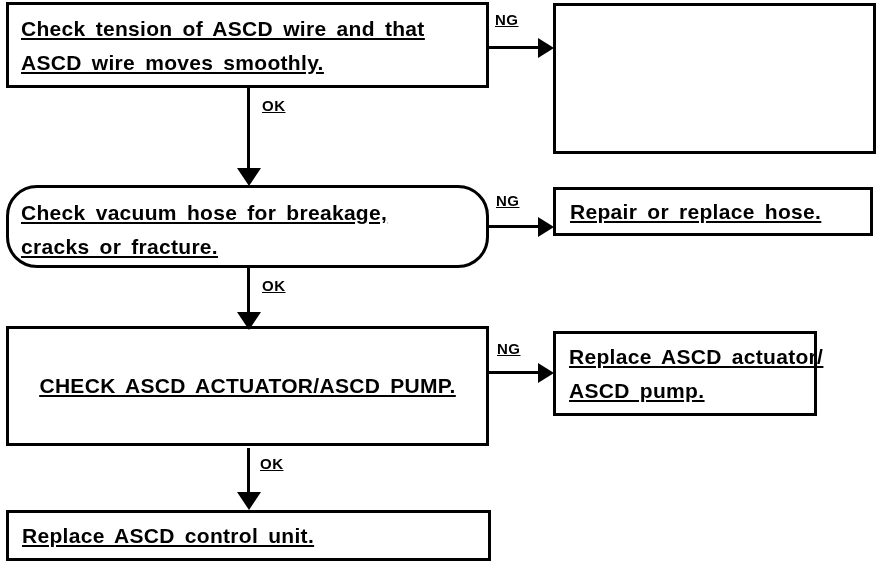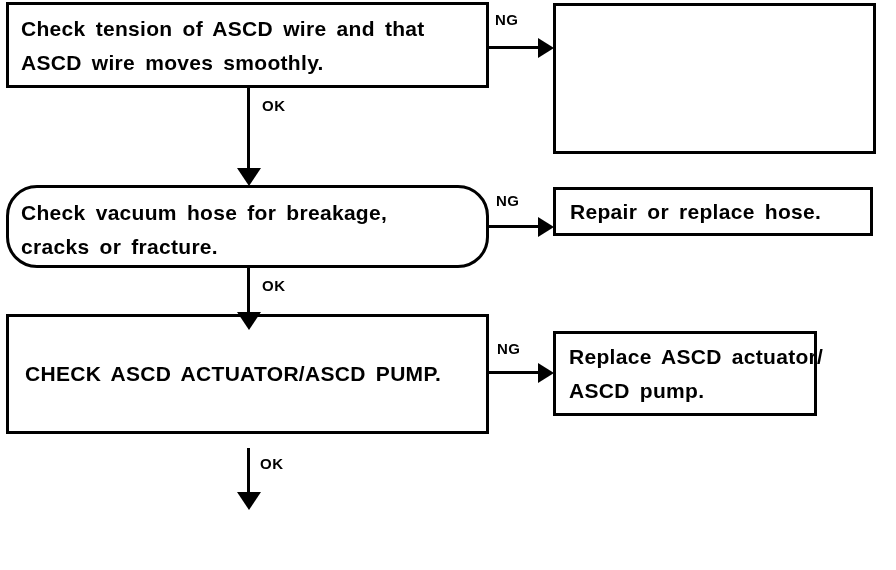--- a/index.html
+++ b/index.html
@@ -1,15 +1,15 @@
 <!DOCTYPE html>
 <html><head>
 <meta charset="utf-8">
 <style>
-  * { margin: 0; padding: 0; box-sizing: border-box; }
+  * { margin: 0; padding: 0; box-sizing: border-box; text-decoration: underline; }
   html, body {
     background: #ffffff;
     font-family: "Liberation Sans", "DejaVu Sans", sans-serif;
   }
   .canvas {
     position: relative;
     width: 896px;
     height: 570px;
     background: #ffffff;
     overflow: hidden;
@@ -26,21 +26,21 @@
     color: #000000;
     display: flex;
     flex-direction: column;
   }
   .box .line { line-height: 34px; white-space: nowrap; }
   .v-center { justify-content: center; }
 
   
   #box-check-wire      { left: 6px;   top: 2px;   width: 483px; height: 86px;  padding: 7px 12px; }
   #box-check-hose      { left: 6px;   top: 185px; width: 483px; height: 83px;  padding: 8px 12px; border-radius: 31px; }
-  #box-check-actuator  { left: 6px;   top: 314px; width: 483px; height: 120px; padding: 0 16px; }
+  #box-check-actuator  { left: 6px;   top: 326px; width: 483px; height: 120px; padding: 0 3px; align-items: center; }
   #box-replace-unit    { left: 6px;   top: 510px; width: 485px; height: 51px;  padding: 0 13px; }
 
   
   #box-adjust-wire     { left: 553px; top: 3px;   width: 323px; height: 151px; padding: 0 0 14px 26px; }
   #box-repair-hose     { left: 553px; top: 187px; width: 320px; height: 49px;  padding: 0 0 0 14px; }
   #box-replace-actuator{ left: 553px; top: 331px; width: 264px; height: 85px;  padding: 0 0 0 13px; }
 
   
   .vline, .hline { position: absolute; background: #000000; }
   #ok-line-1 { left: 247px; top: 88px;  width: 3px; height: 82px; }
@@ -111,20 +111,23 @@
 
   <div class="box v-center" id="box-check-actuator">
     <div class="line">CHECK ASCD ACTUATOR/ASCD PUMP.</div>
   </div>
 
   <div class="box v-center" id="box-replace-actuator">
     <div class="line">Replace ASCD actuator/</div>
     <div class="line">ASCD pump.</div>
   </div>
 
+  <div class="box v-center" id="box-replace-unit">
+    <div class="line">Replace ASCD control unit.</div>
+  </div>
 
   <div class="vline" id="ok-line-1"></div>
   <div class="arrow-down" id="ok-arrow-1"></div>
   <span class="edge-label" id="ok-label-1">OK</span>
 
   <div class="vline" id="ok-line-2"></div>
   <div class="arrow-down" id="ok-arrow-2"></div>
   <span class="edge-label" id="ok-label-2">OK</span>
 
   <div class="vline" id="ok-line-3"></div>

